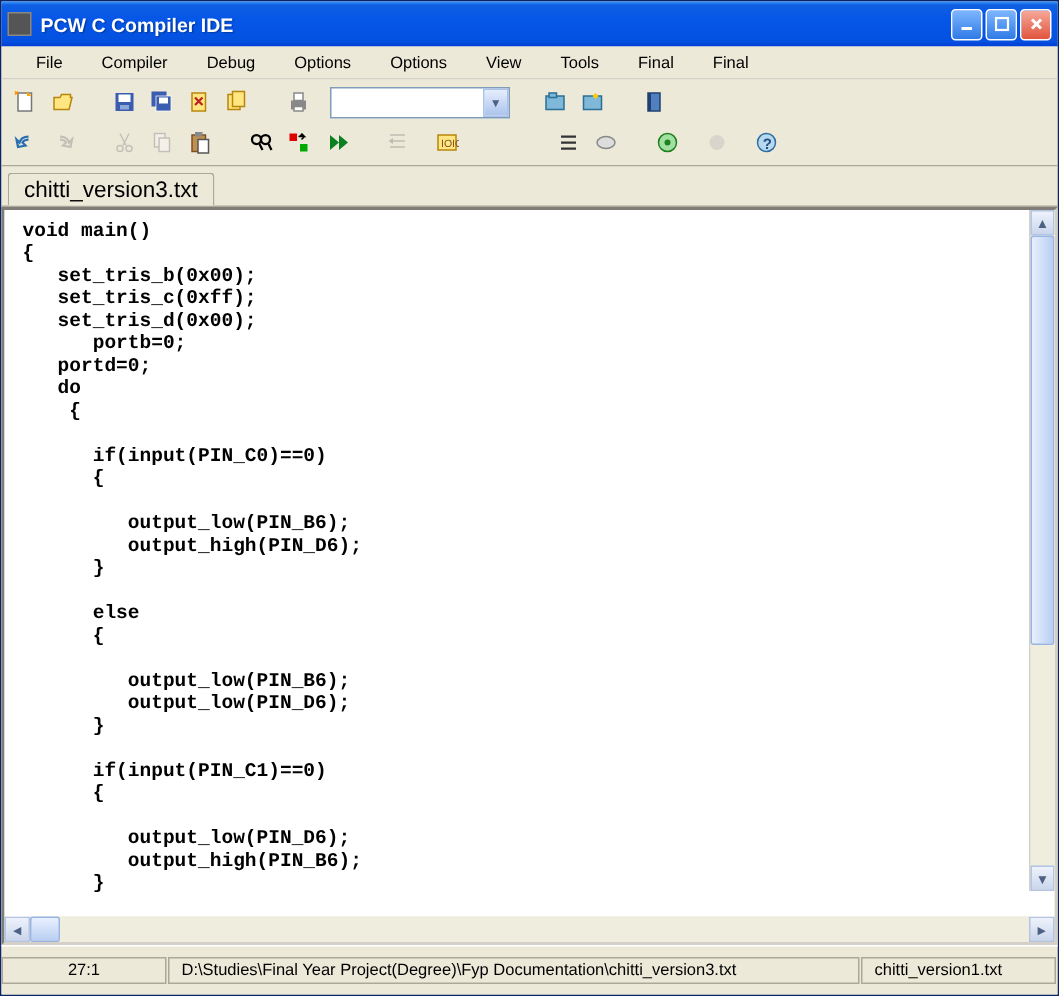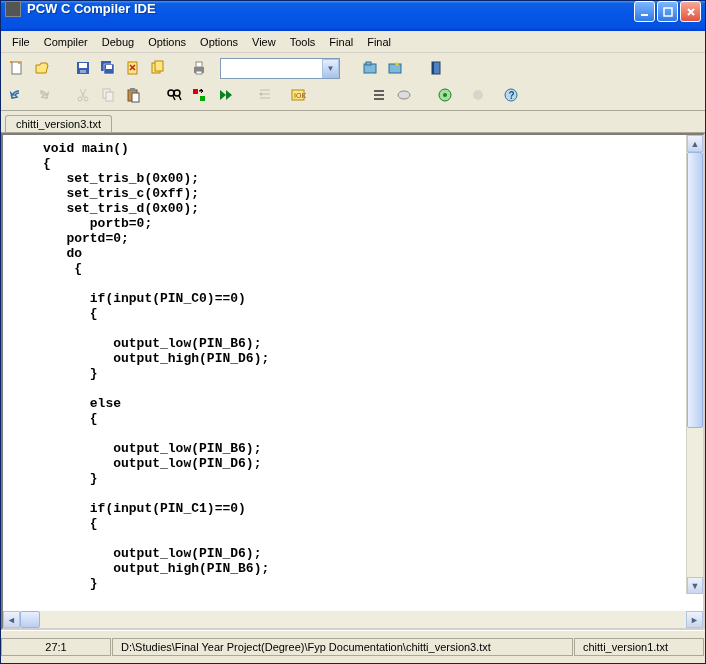--- a/index.html
+++ b/index.html
@@ -1,37 +1,37 @@
 <!DOCTYPE html>
 <html><head>
 <meta charset="utf-8">
 <style>
 * { box-sizing: border-box; margin: 0; padding: 0; }
 body { font-family: Tahoma, Arial, sans-serif; font-size: 11px; background: #ece9d8; overflow: hidden; }
 .window { width: 706px; height: 664px; border: 1px solid #0a246a; background: #ece9d8; display: flex; flex-direction: column; }
-.titlebar { height: 30px; background: linear-gradient(to bottom, #3a95ff 0%, #0f5fe2 8%, #0656e8 40%, #0451e0 88%, #003dd6 100%); display: flex; padding: 0 4px; color: white; }
+.titlebar { height: 30px; background: linear-gradient(to bottom, #3a95ff 0%, #0f5fe2 8%, #0656e8 40%, #0451e0 88%, #003dd6 100%); display: flex; align-items: center; padding: 0 4px; color: white; }
 .titlebar-icon { width: 16px; height: 16px; background: #555; margin-right: 6px; border: 1px solid #888; }
 .titlebar-text { font-weight: bold; font-size: 13px; flex: 1; text-shadow: 1px 1px 1px rgba(0,0,0,0.3); }
 .titlebar-btns { display: flex; gap: 2px; }
 .tbtn { width: 21px; height: 21px; border-radius: 3px; border: 1px solid white; display: flex; align-items: center; justify-content: center; font-family: Arial; font-weight: bold; }
 .tbtn-min, .tbtn-max { background: linear-gradient(to bottom, #7eb6ff, #2f7ae5); color: white; }
 .tbtn-close { background: linear-gradient(to bottom, #f5a99a, #e1543e); color: white; }
 .menubar { height: 22px; background: #ece9d8; border-bottom: 1px solid #d4d0c8; display: flex; align-items: center; padding: 0 4px; }
-.menubar span { padding: 3px 7px; cursor: default; }
+.menubar span { padding: 3px 7px; cursor: default; margin-left: 12px; }
 .toolbar { background: #ece9d8; border-bottom: 1px solid #aca899; padding: 2px 4px; display: flex; align-items: center; gap: 1px; flex-wrap: wrap; }
 .toolbar-row { display: flex; align-items: center; gap: 2px; width: 100%; min-height: 26px; }
 .tbicon { width: 23px; height: 22px; display: flex; align-items: center; justify-content: center; border: 1px solid transparent; cursor: pointer; }
 .tbsep { width: 6px; }
 .combo { width: 120px; height: 21px; background: white; border: 1px solid #7f9db9; display: flex; align-items: center; }
 .combo-btn { width: 17px; height: 19px; margin-left: auto; background: linear-gradient(to bottom, #e6eefc, #abc3ec); border: 1px solid #a9c3eb; display: flex; align-items: center; justify-content: center; font-size: 8px; color: #4d6185; }
 .tabstrip { background: #ece9d8; border-bottom: 1px solid #aca899; padding: 4px 4px 0 4px; display: flex; }
-.tab { background: #ece9d8; border: 1px solid #aca899; border-bottom: none; padding: 2px 10px; font-size: 11px; border-radius: 3px 3px 0 0; }
+.tab { background: #ece9d8; border: 1px solid #aca899; border-bottom: none; padding: 2px 10px; font-size: 15px; border-radius: 3px 3px 0 0; }
 .editor-wrap { flex: 1; background: #ece9d8; border: 2px inset #d4d0c8; margin: 0; position: relative; display: flex; flex-direction: column; }
 .editor { flex: 1; background: white; overflow: auto; position: relative; }
-.code { font-family: "Courier New", monospace; font-size: 13px; font-weight: bold; line-height: 15px; white-space: pre; padding: 6px 12px; color: #000; margin-left: 28px; }
+.code { font-family: "Courier New", monospace; font-size: 13px; font-weight: bold; line-height: 15px; white-space: pre; padding: 6px 12px; color: #000; }
 .vscroll { position: absolute; right: 0; top: 0; bottom: 17px; width: 17px; background: #ece9d8; border-left: 1px solid #d4d0c8; }
 .vscroll .arrow { height: 17px; background: linear-gradient(to bottom,#eef2fb,#cad6ec); border: 1px solid #b4c4e4; display: flex; align-items: center; justify-content: center; font-size: 9px; color: #4d6185; }
 .vscroll .track { position: absolute; top: 17px; bottom: 17px; left: 0; right: 0; background: #efedde; }
 .vscroll .thumb { position: absolute; left: 0; right: 0; top: 0; height: 65%; background: linear-gradient(to right,#e8f0ff,#b9cef2); border: 1px solid #9ab5e4; border-radius: 2px; }
 .hscroll { height: 17px; background: #ece9d8; display: flex; }
 .hscroll .arrow { width: 17px; background: linear-gradient(to bottom,#eef2fb,#cad6ec); border: 1px solid #b4c4e4; display: flex; align-items: center; justify-content: center; font-size: 9px; color: #4d6185; }
 .hscroll .track { flex: 1; background: #efedde; position: relative; }
 .hscroll .thumb { position: absolute; left: 0; top: 0; bottom: 0; width: 20px; background: linear-gradient(to bottom,#e8f0ff,#b9cef2); border: 1px solid #9ab5e4; border-radius: 2px; }
 .statusbar { height: 33px; background: #ece9d8; border-top: 1px solid #fff; display: flex; align-items: center; font-size: 11px; }
 .statusbar .cell { border: 1px solid #aca899; padding: 2px 8px; height: 18px; display: flex; align-items: center; margin-right: 1px; }

